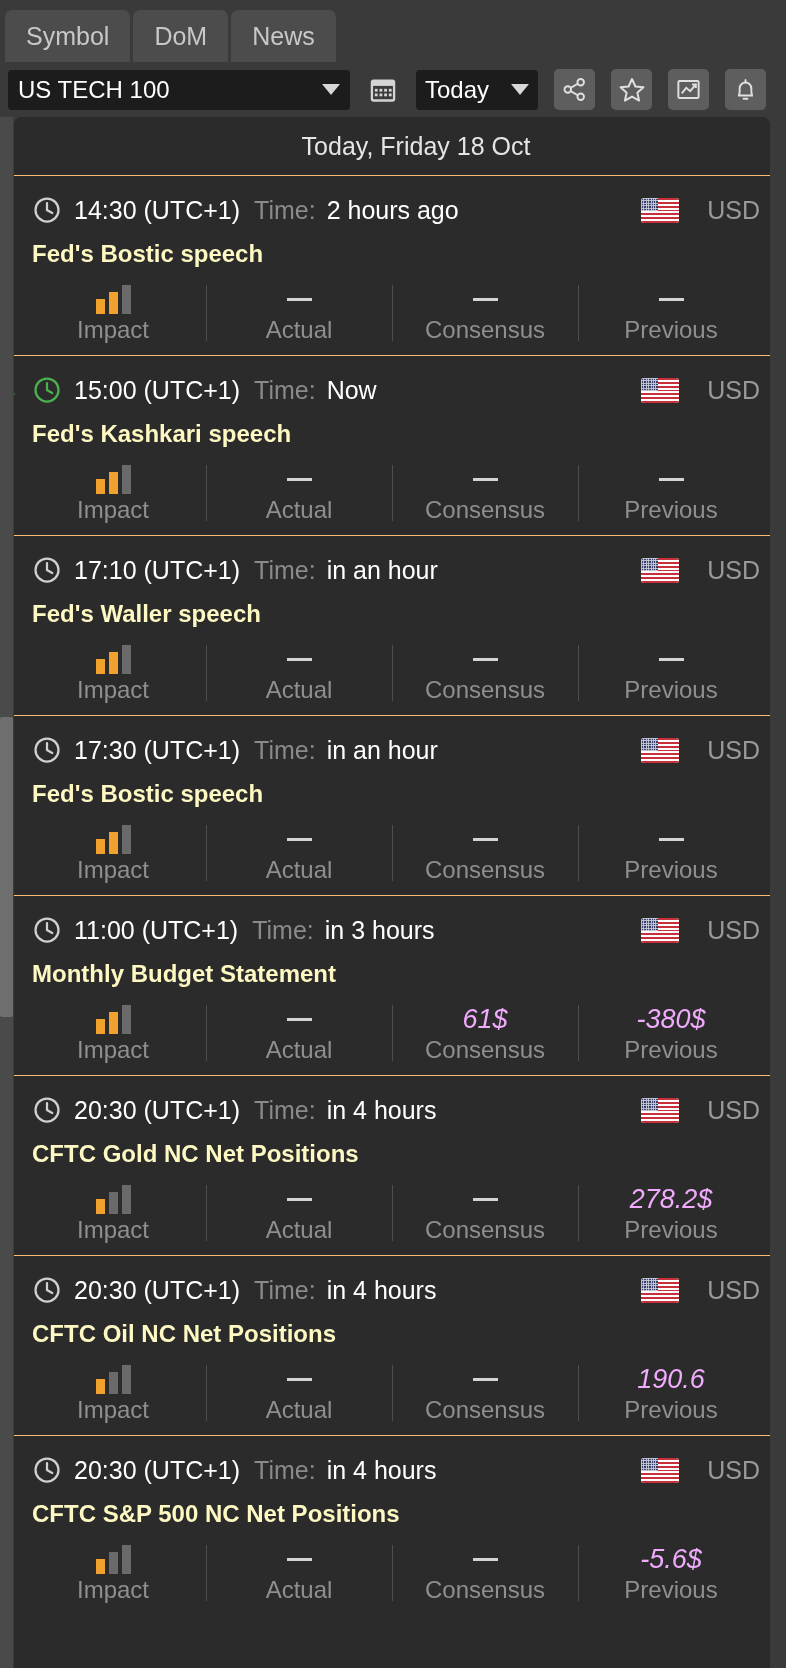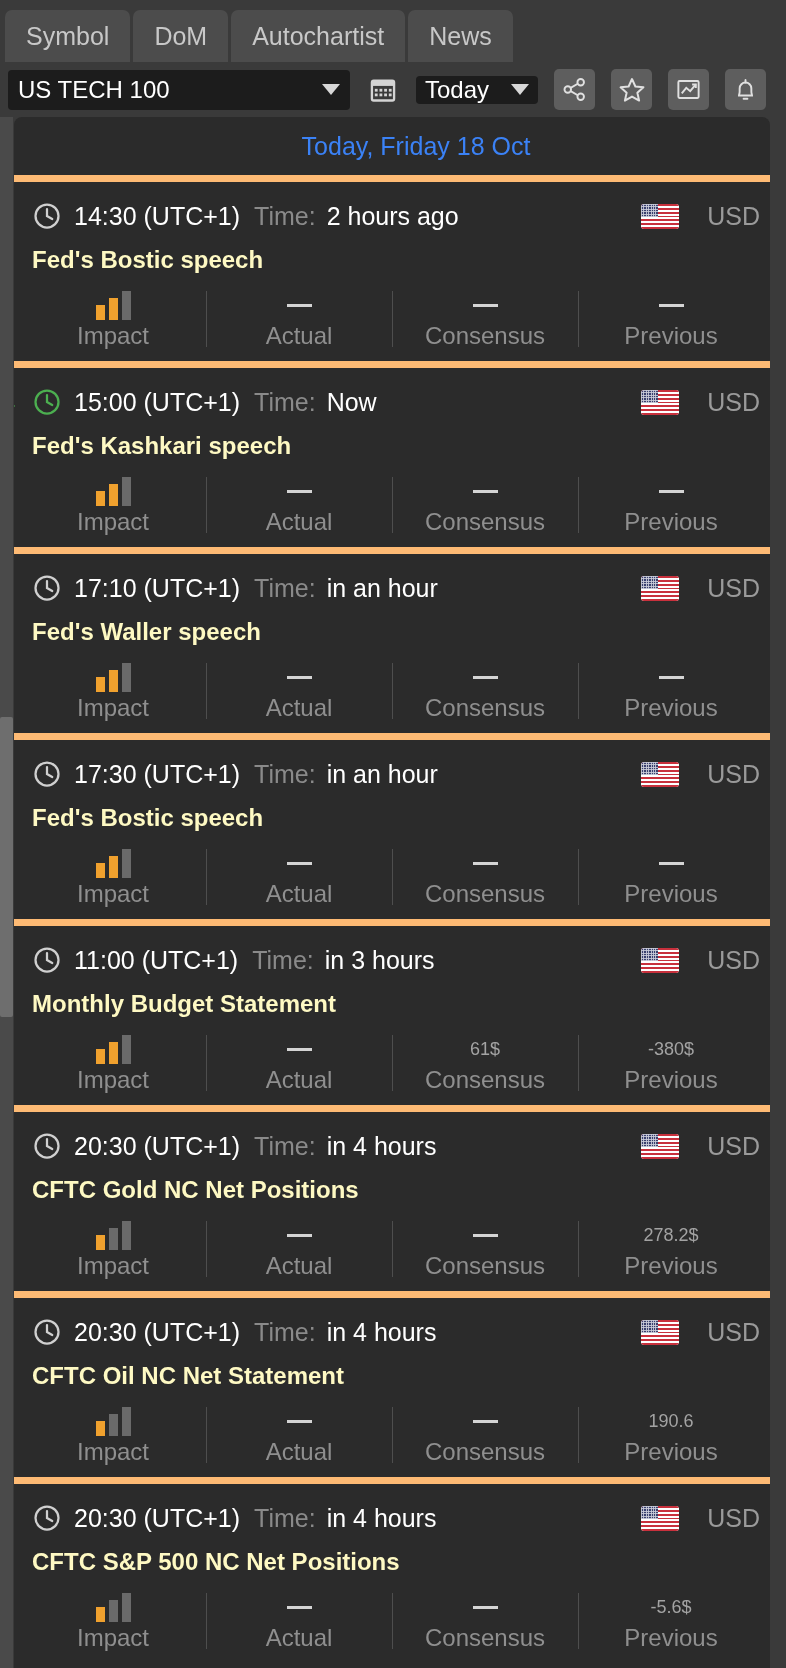--- a/index.html
+++ b/index.html
@@ -64,21 +64,21 @@
     border-left: 9px solid transparent;
     border-right: 9px solid transparent;
     border-top: 11px solid #d8d8d8;
   }
   .cal-icon-btn {
     width: 34px; height: 40px;
     display: flex; align-items: center; justify-content: center;
   }
   .period-select {
     flex: 0 0 122px;
-    height: 28px;
+    height: 40px;
     background: #1c1c1c;
     border-radius: 4px;
     display: flex;
     align-items: center;
     padding: 0 9px;
     color: #ffffff;
     font-size: 24px;
   }
   .period-select .label { flex: 1; }
   .tool-btn {
@@ -120,29 +120,29 @@
     background: #2b2b2b;
     border-radius: 8px 8px 0 0;
     overflow: hidden;
   }
 
   .day-header {
     height: 58px;
     display: flex;
     align-items: center;
     justify-content: center;
-    color: #3b82f6;
+    color: #e5e5e5;
     font-size: 25px;
     padding-left: 48px;
   }
 
   
   .event {
     position: relative;
-    border-top: 7px solid #fdba74;
+    border-top: 1px solid #fdba74;
     padding: 13px 0 0 0;
   }
   .event .marker {
     position: absolute;
     left: -14px; top: 24px;
     width: 0; height: 0;
     border-top: 14px solid transparent;
     border-bottom: 14px solid transparent;
     border-left: 15px solid #4caf50;
   }
@@ -202,22 +202,23 @@
     position: absolute;
     left: 0; top: 1px;
     width: 1px; height: 56px;
     background: #4e4e4e;
   }
   .col .val {
     height: 30px;
     display: flex;
     align-items: center;
     justify-content: center;
-    color: #a3a3a3;
-    font-size: 18px;
+    color: #f0abfc;
+    font-size: 27px;
+    font-style: italic;
   }
   .col .dash {
     display: inline-block;
     width: 25px; height: 3px;
     background: #d4d4d4;
   }
   .col .cap {
     color: #8f8f8f;
     font-size: 24px;
     margin-top: 2px;
@@ -268,21 +269,20 @@
       repeating-linear-gradient(to bottom, rgba(255,255,255,.85) 0 1px, transparent 1px 2.4px);
     opacity: .75;
   }
 </style>
 </head>
 <body>
 
 <div class="tabbar" id="tabbar">
     <div class="tab">Symbol</div>
     <div class="tab">DoM</div>
-    <div class="tab">Autochartist</div>
     <div class="tab">News</div>
   </div>
 
 <div class="toolbar">
 
   <div class="symbol-select">
     <span class="label">US TECH 100</span>
     <span class="caret"></span>
   </div>
 
@@ -670,21 +670,21 @@
             <span class="ev-rel">in 4 hours</span>
             <span class="ev-spacer"></span>
             <span class="ev-cur">
               <span class="flag">
                 <span class="stripes"></span>
                 <span class="canton"></span>
               </span>
               <span class="code">USD</span>
             </span>
           </div>
-          <div class="ev-title">CFTC Oil NC Net Statement</div>
+          <div class="ev-title">CFTC Oil NC Net Positions</div>
           <div class="ev-cols">
             <div class="col">
               <span class="val">
                 <span class="impact-bars">
                   <i class="b1 on"></i>
                   <i class="b2"></i>
                   <i class="b3"></i>
                 </span>
               </span>
               <span class="cap">Impact</span>

